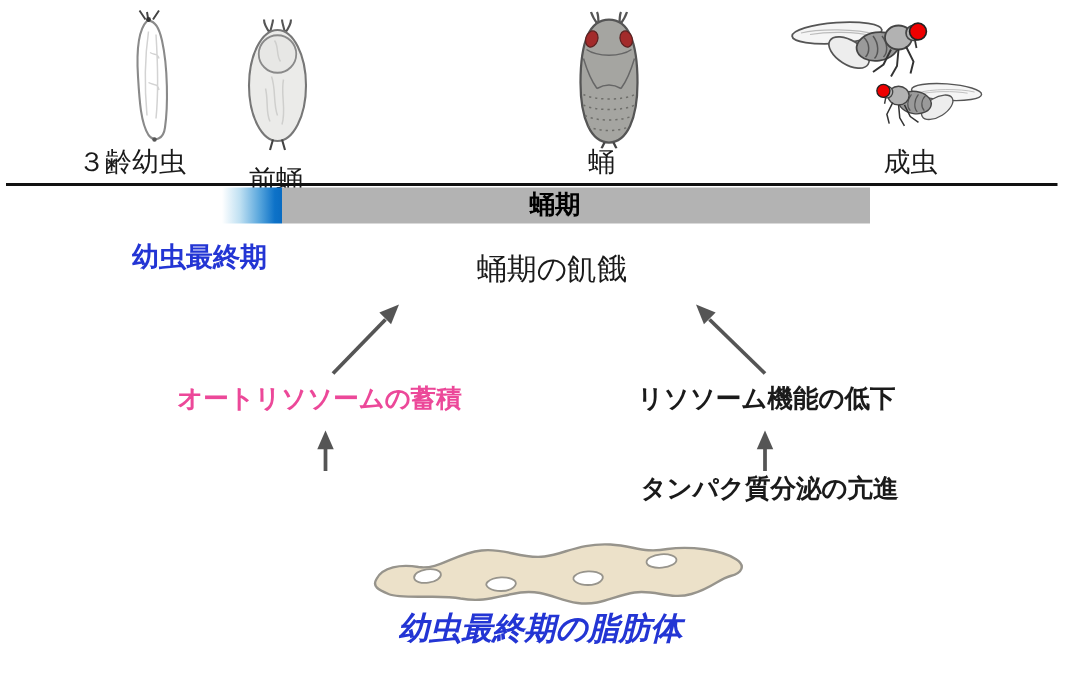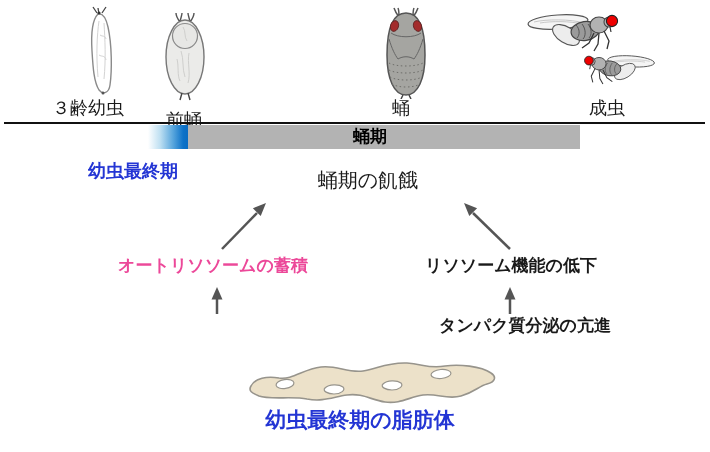--- a/index.html
+++ b/index.html
@@ -113,24 +113,24 @@
       <polygon points="464,203 469.3,216.1 477.1,208.3" stroke="none"></polygon>
       <line x1="217" y1="314" x2="217" y2="298"></line>
       <polygon points="217,287 211.5,299.5 222.5,299.5" stroke="none"></polygon>
       <line x1="510" y1="314" x2="510" y2="298"></line>
       <polygon points="510,287 504.5,299.5 515.5,299.5" stroke="none"></polygon>
     </g>
   </svg>
 
   <div class="txt bold" style="left: 213px; top: 257px; font-size: 17px; color: #ec4899;">オートリソソームの蓄積</div>
   <div class="txt bold" style="left:511px;top:257px;font-size:17px;">リソソーム機能の低下</div>
-  <div class="txt bold" style="left:513px;top:317px;font-size:17px;margin-left:12px;">タンパク質分泌の亢進</div>
+  <div class="txt bold" style="left:513px;top:317px;font-size:17px;">タンパク質分泌の亢進</div>
 
   <svg style="left:245px;top:354px;" width="255" height="58" viewBox="0 0 255 58">
     <path d="M6,32 C10,24 22,22 34,24 C48,26 58,15 76,13 C92,11 102,19 118,17 C132,15 142,8 162,9 C178,10 184,15 200,12 C214,10 236,12 246,19 C252,23 250,28 242,30 C234,32 230,38 216,42 C202,46 192,39 178,41 C164,43 156,50 140,48 C126,46 118,39 102,41 C88,43 78,48 62,45 C48,42 24,46 14,42 C7,39 3,37 6,32 Z" fill="#ece1c9" stroke="#97948c" stroke-width="1.6"></path>
     <ellipse cx="40" cy="30" rx="9" ry="4.5" fill="#ffffff" stroke="#97948c" stroke-width="1.2" transform="rotate(-8 40 30)"></ellipse>
     <path d="M80,34 C84,30 94,30 98,33 C101,36 96,40 89,40 C83,40 77,37 80,34 Z" fill="#ffffff" stroke="#97948c" stroke-width="1.2"></path>
     <path d="M138,30 C142,26 152,26 156,29 C159,32 154,36 147,36 C141,36 135,33 138,30 Z" fill="#ffffff" stroke="#97948c" stroke-width="1.2"></path>
     <ellipse cx="196" cy="20" rx="10" ry="4.5" fill="#ffffff" stroke="#97948c" stroke-width="1.2" transform="rotate(-5 196 20)"></ellipse>
   </svg>
-  <div class="txt blue" style="left: 360px; top: 408px; font-size: 21px; color: rgb(35, 53, 212);">幼虫最終期の脂肪体</div>
+  <div class="txt blue" style="left: 360px; top: 408px; font-size: 21px; color: rgb(35, 53, 212); font-style: italic;">幼虫最終期の脂肪体</div>
 
 </div>
 
 </body></html>

